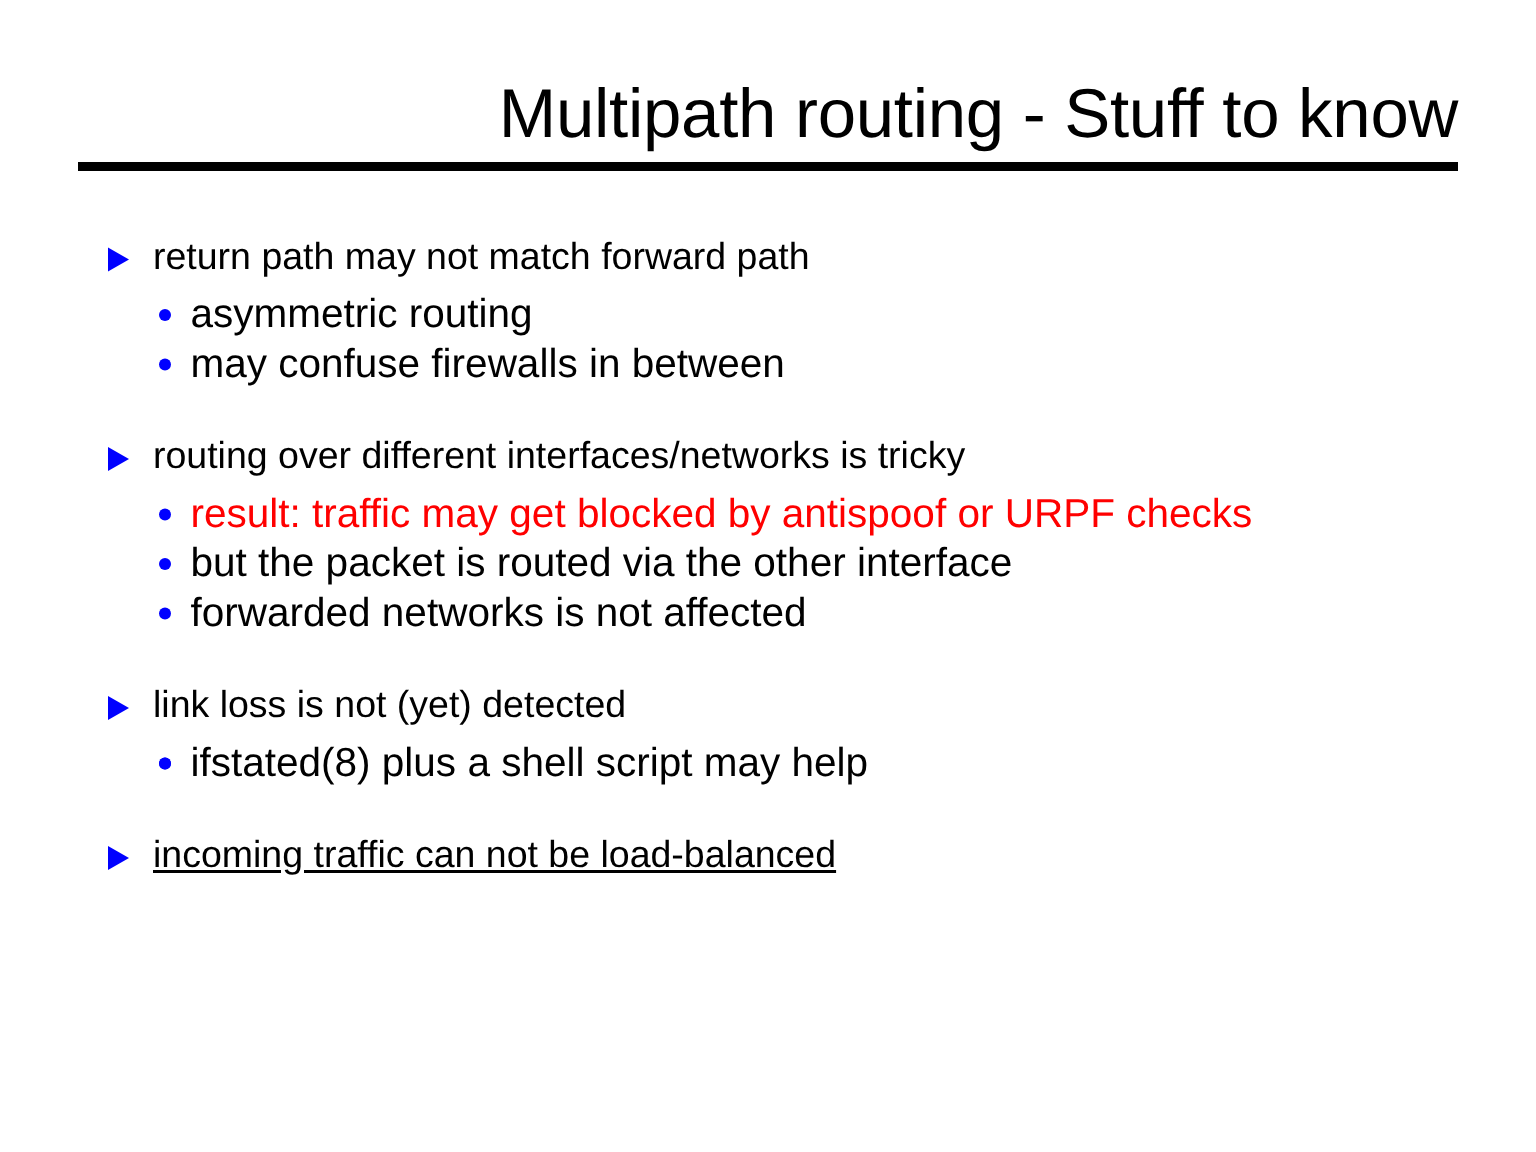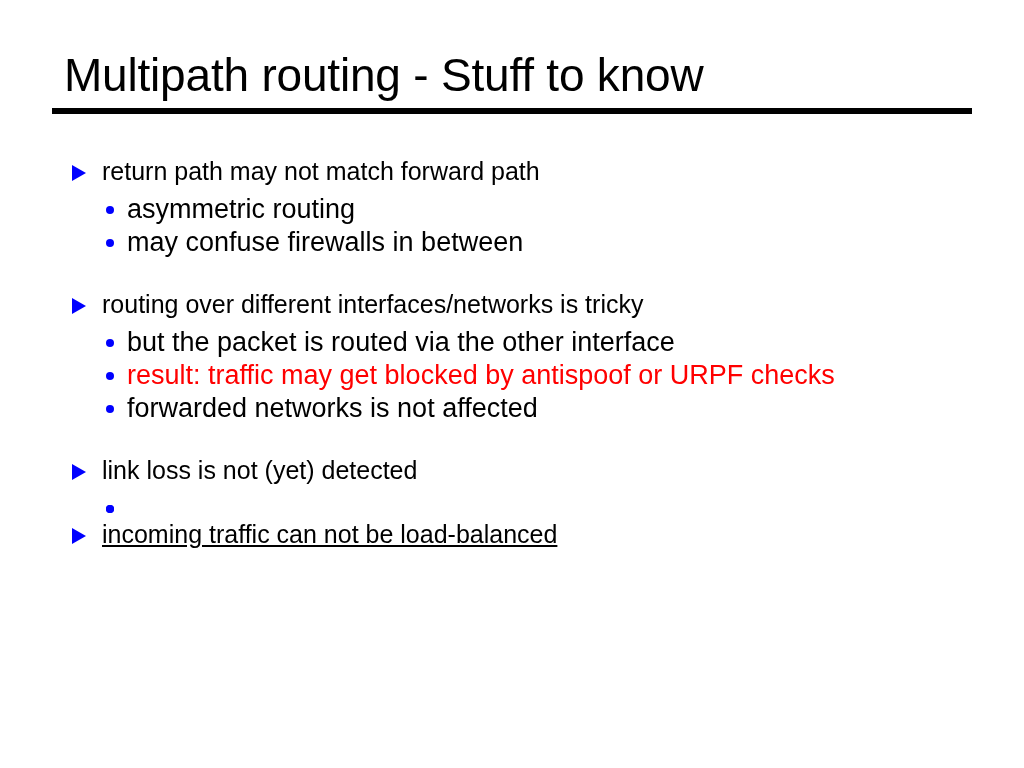--- a/index.html
+++ b/index.html
@@ -23,20 +23,21 @@
     height: 768px;
     background: #ffffff;
   }
 
   
   .title-block {
     position: absolute;
     left: 52px;
     top: 48px;
     width: 920px;
+    text-align: right;
   }
   .slide-title {
     font-family: "Liberation Sans", sans-serif;
     font-size: 46px;
     line-height: 54px;
     font-weight: 400;
     letter-spacing: -0.2px;
     color: #000000;
     white-space: nowrap;
     padding-left: 12px;
@@ -142,46 +143,47 @@
         </div>
       </div>
     </div>
 
     <div class="group">
       <div class="l1">
         <span class="marker-tri"></span>
         <span>routing over different interfaces/networks is tricky</span>
       </div>
       <div class="sub-list">
+        <div class="l2 red">
+          <span class="marker-dot"></span>
+          <span>result: traffic may get blocked by antispoof or URPF checks</span>
+        </div>
         <div class="l2">
           <span class="marker-dot"></span>
           <span>but the packet is routed via the other interface</span>
-        </div>
-        <div class="l2 red">
-          <span class="marker-dot"></span>
-          <span>result: traffic may get blocked by antispoof or URPF checks</span>
         </div>
         <div class="l2">
           <span class="marker-dot"></span>
           <span>forwarded networks is not affected</span>
         </div>
       </div>
     </div>
 
     <div class="group">
       <div class="l1">
         <span class="marker-tri"></span>
         <span>link loss is not (yet) detected</span>
       </div>
       <div class="sub-list">
         <div class="l2">
           <span class="marker-dot"></span>
         </div>
         <div class="l2">
           <span class="marker-dot"></span>
+          <span>ifstated(8) plus a shell script may help</span>
         </div>
       </div>
     </div>
 
     <div class="group">
       <div class="l1">
         <span class="marker-tri"></span>
         <span>incoming traffic can not be load-balanced</span>
       </div>
     </div>

